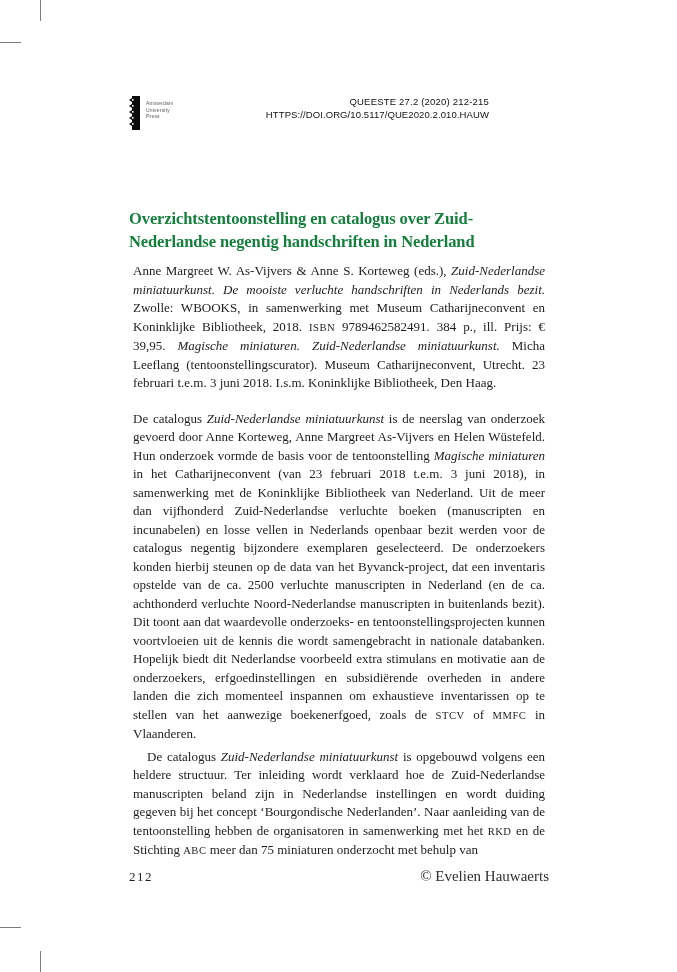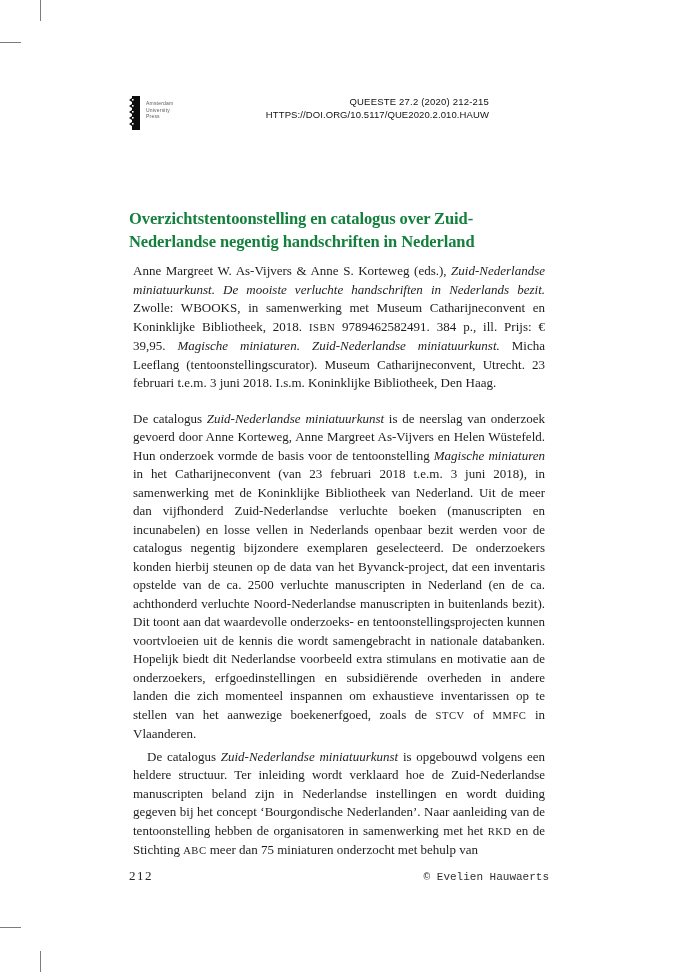--- a/index.html
+++ b/index.html
@@ -65,22 +65,22 @@
   .it { font-style: italic; }
   .sc { font-size: 10.6px; letter-spacing: 0.5px; }
 
   
   .footer {
     position: absolute; left: 129px; top: 868px; width: 420px;
     display: flex; justify-content: space-between; align-items: baseline;
   }
   .page-num { font-size: 13px; letter-spacing: 1.5px; color: #222222; }
   .copyright {
-    font-family: Liberation Mono, monospace;
-    font-size: 11px; color: #2e2e2e;
+    font-family: Liberation Serif, serif;
+    font-size: 15px; color: #2e2e2e;
   }
 </style>
 </head>
 <body>
 
 <div class="page">
 
   <div class="crop v tl-v"></div>
   <div class="crop h tl-h"></div>
   <div class="crop v tr-v"></div>

